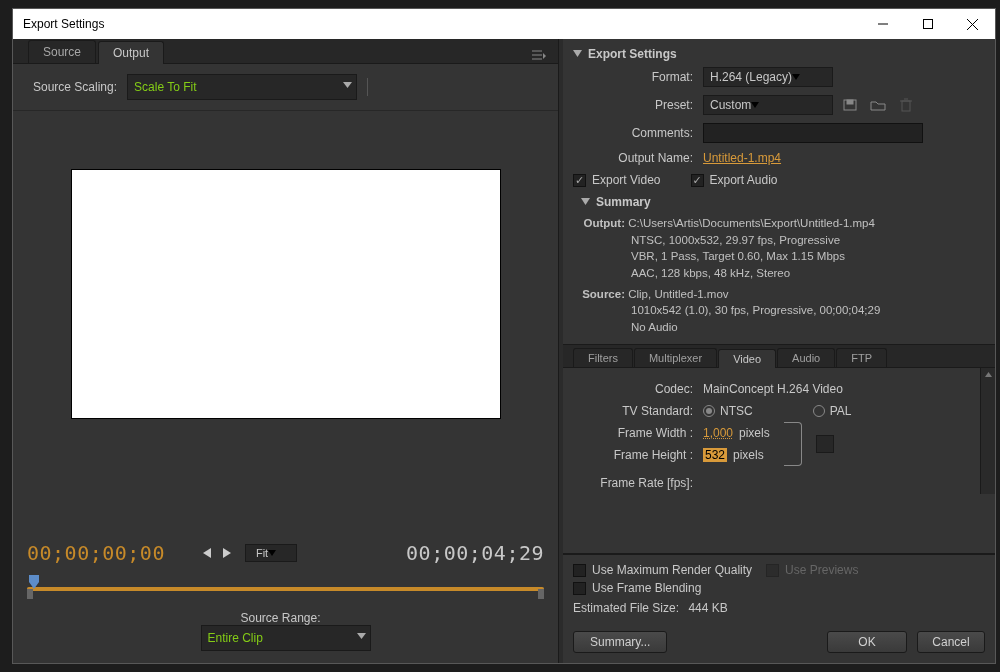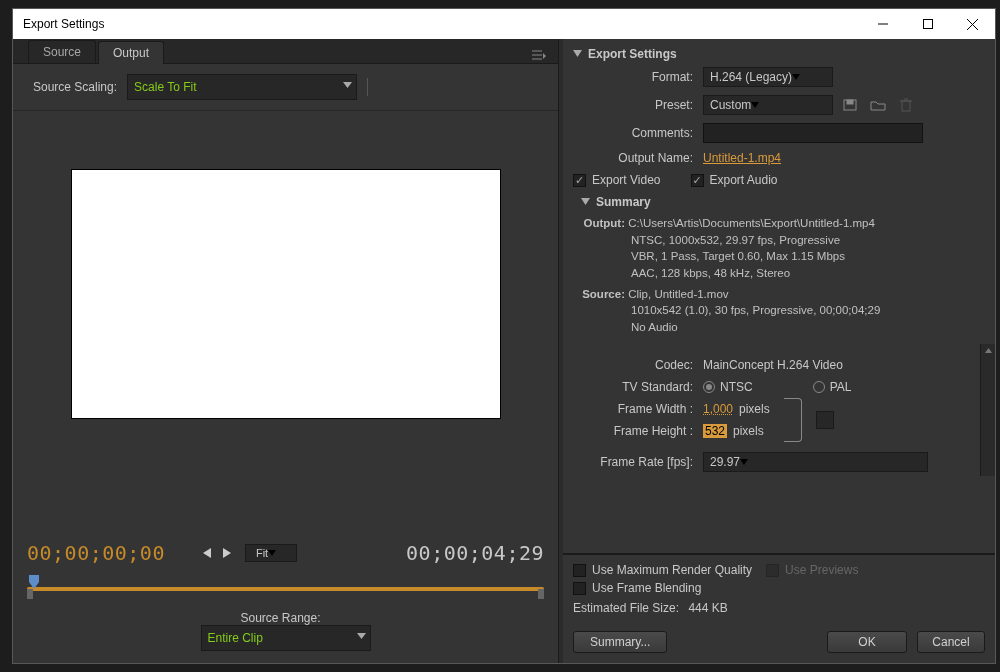--- a/index.html
+++ b/index.html
@@ -260,20 +260,27 @@
           <div class="summary-line"><span class="sl-label">Output:</span> <span>C:\Users\Artis\Documents\Export\Untitled-1.mp4</span></div>
           <div class="summary-indent">NTSC, 1000x532, 29.97 fps, Progressive</div>
           <div class="summary-indent">VBR, 1 Pass, Target 0.60, Max 1.15 Mbps</div>
           <div class="summary-indent">AAC, 128 kbps, 48 kHz, Stereo</div>
           <div style="height:4px;"></div>
           <div class="summary-line"><span class="sl-label">Source:</span> <span>Clip, Untitled-1.mov</span></div>
           <div class="summary-indent">1010x542 (1.0), 30 fps, Progressive, 00;00;04;29</div>
           <div class="summary-indent">No Audio</div>
         </div>
 
+        <div class="set-tabs">
+          <div class="set-tab">Filters</div>
+          <div class="set-tab">Multiplexer</div>
+          <div class="set-tab active">Video</div>
+          <div class="set-tab">Audio</div>
+          <div class="set-tab">FTP</div>
+        </div>
         <div class="video-panel">
           <div class="video-content">
             <div class="form-row">
               <span class="form-label">Codec:</span>
               <span>MainConcept H.264 Video</span>
             </div>
             <div class="form-row">
               <span class="form-label">TV Standard:</span>
               <div class="radio checked"></div>
               <span>NTSC</span>
@@ -294,26 +301,20 @@
                   <span style="margin-left:6px;">pixels</span>
                 </div>
               </div>
               <div style="display:flex; align-items:center; margin-left:10px;">
                 <div class="link-bracket"></div>
                 <div class="link-icon-box"></div>
               </div>
             </div>
             <div class="form-row" style="padding-top:10px;">
               <span class="form-label">Frame Rate [fps]:</span>
-              <div class="combo-sm" style="width:225px;">
-                <span>29.97</span>
-                <span class="arrow" style="right:3px; top:4px;"><svg width="8" height="8">
-                      <path d="M0 1 L8 1 L4 7 Z"></path>
-                    </svg></span>
-              </div>
             </div>
           </div>
           <div class="scroll-bar">
             <svg width="15" height="14" style="display:block;">
                 <path d="M4 9 L11 9 L7.5 4 Z" fill="#777"></path>
               </svg>
           </div>
         </div>
       </div>
 

